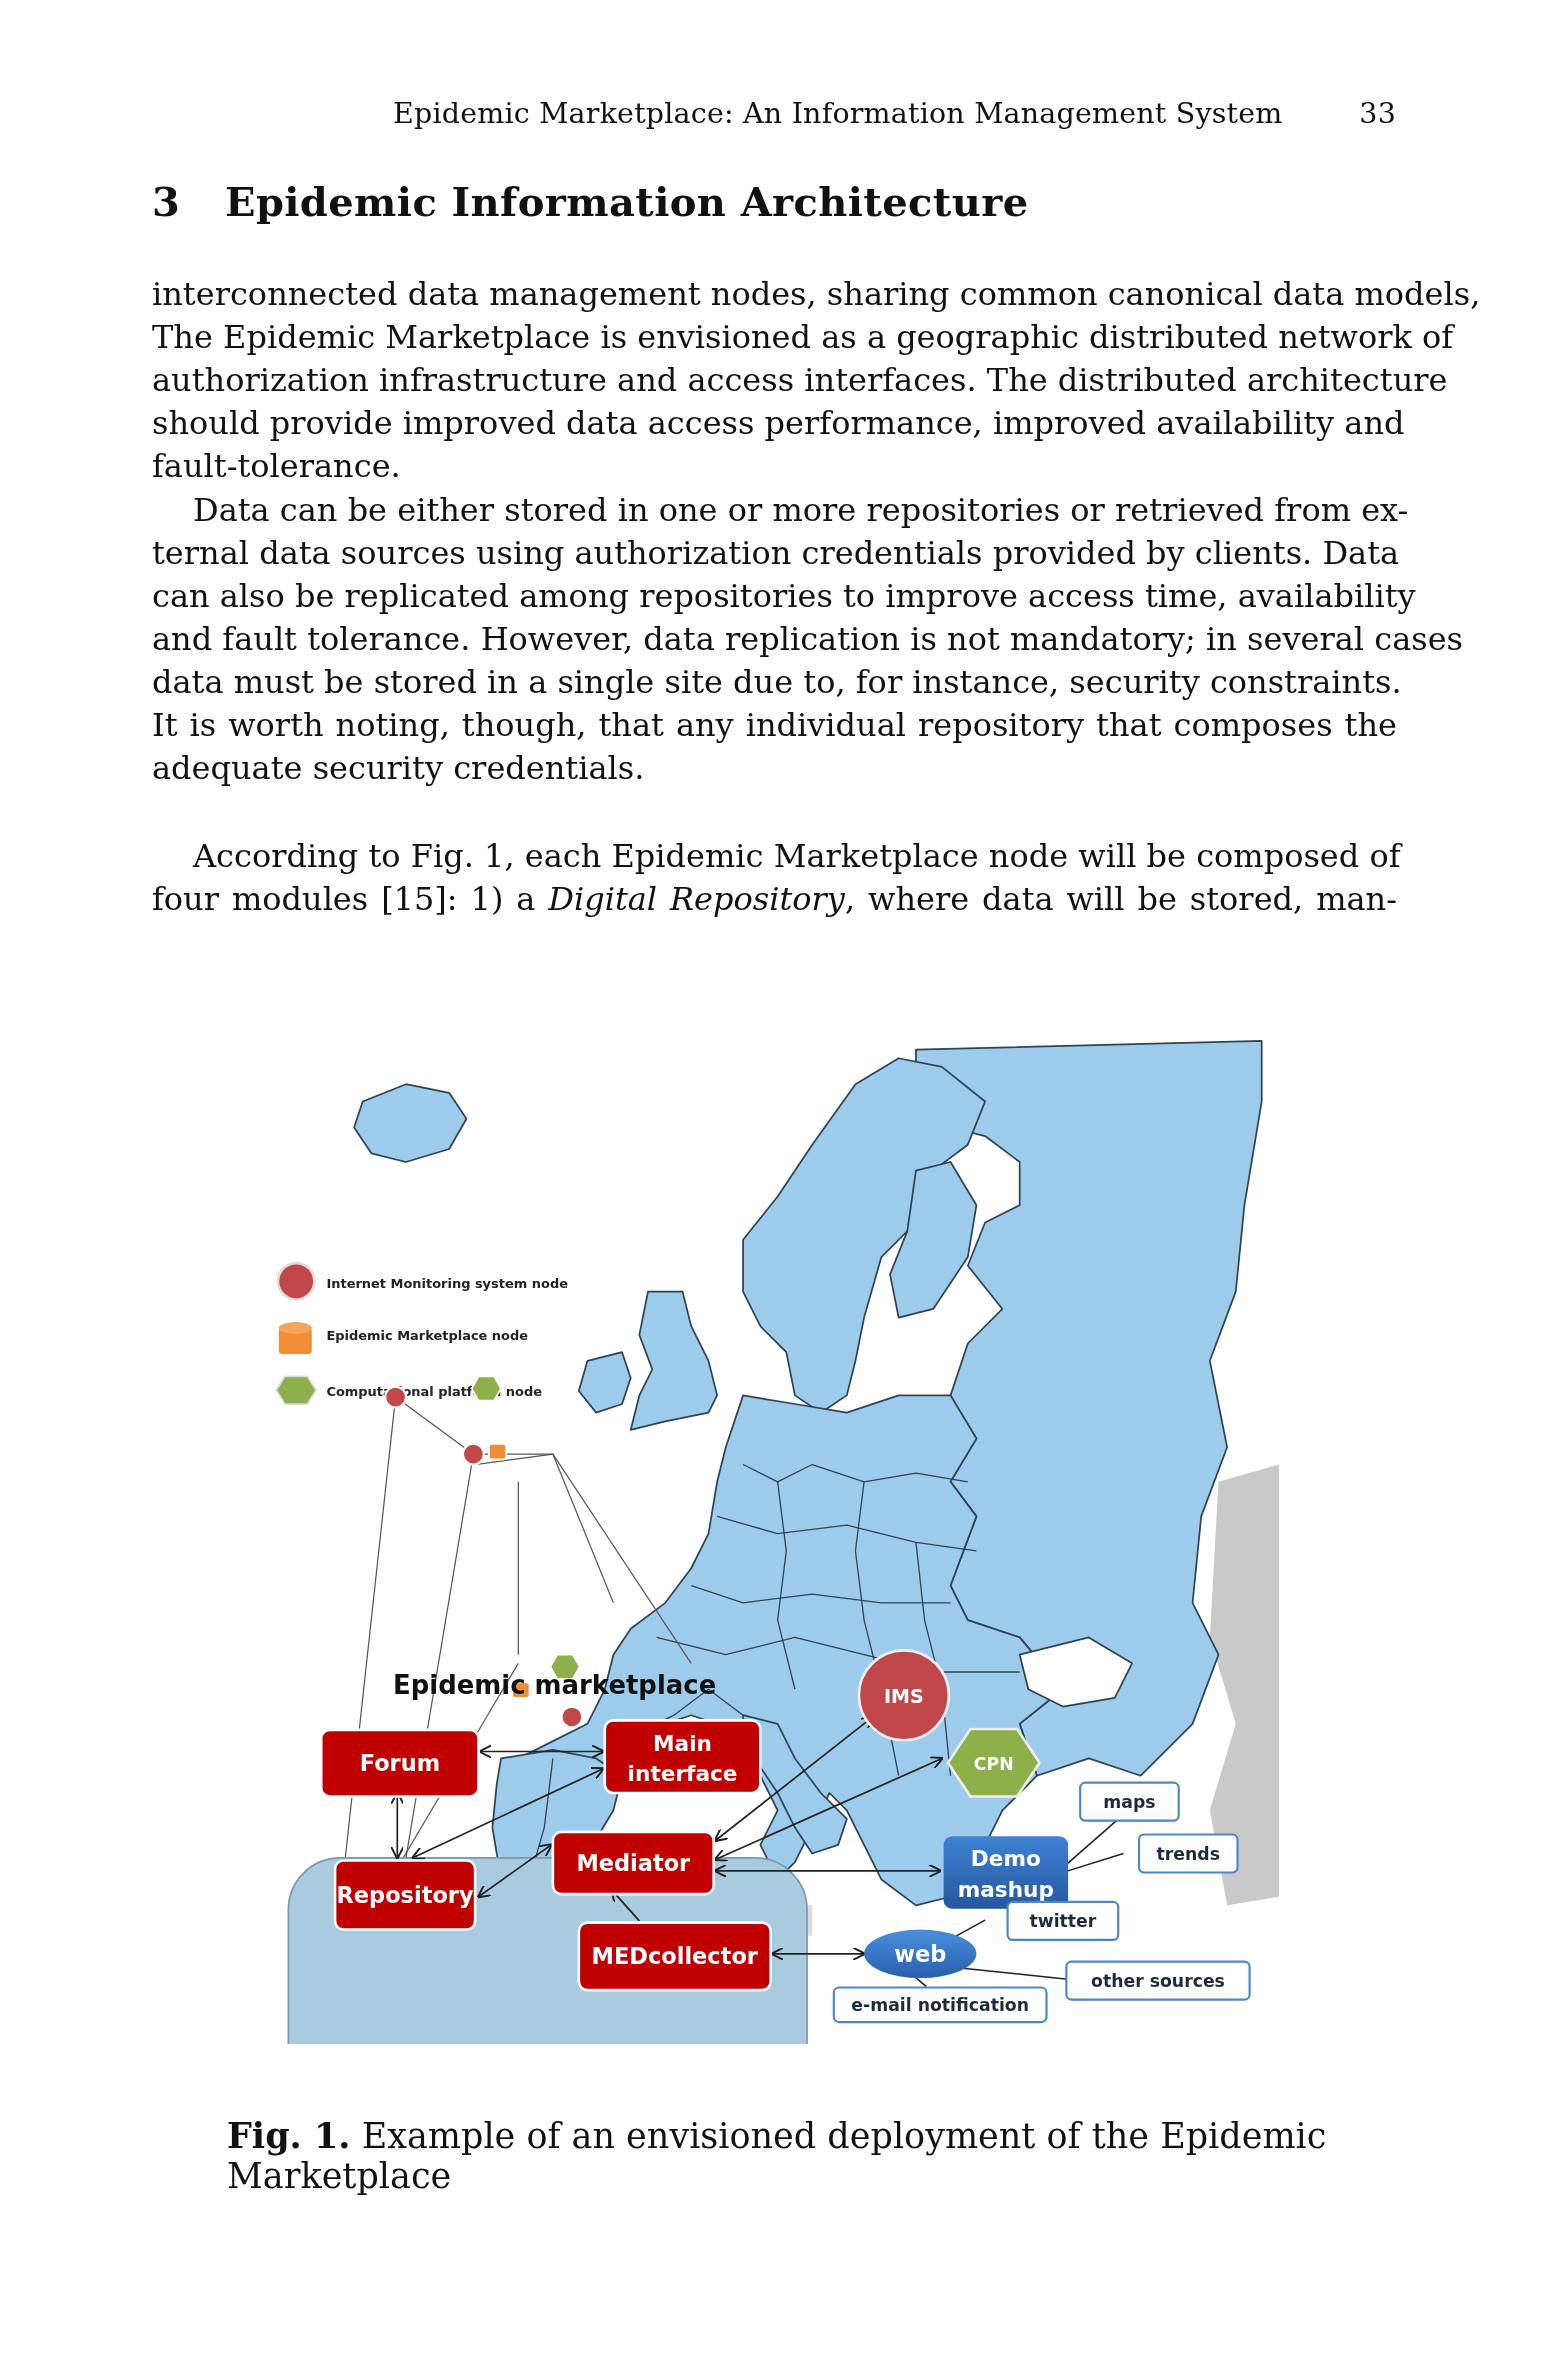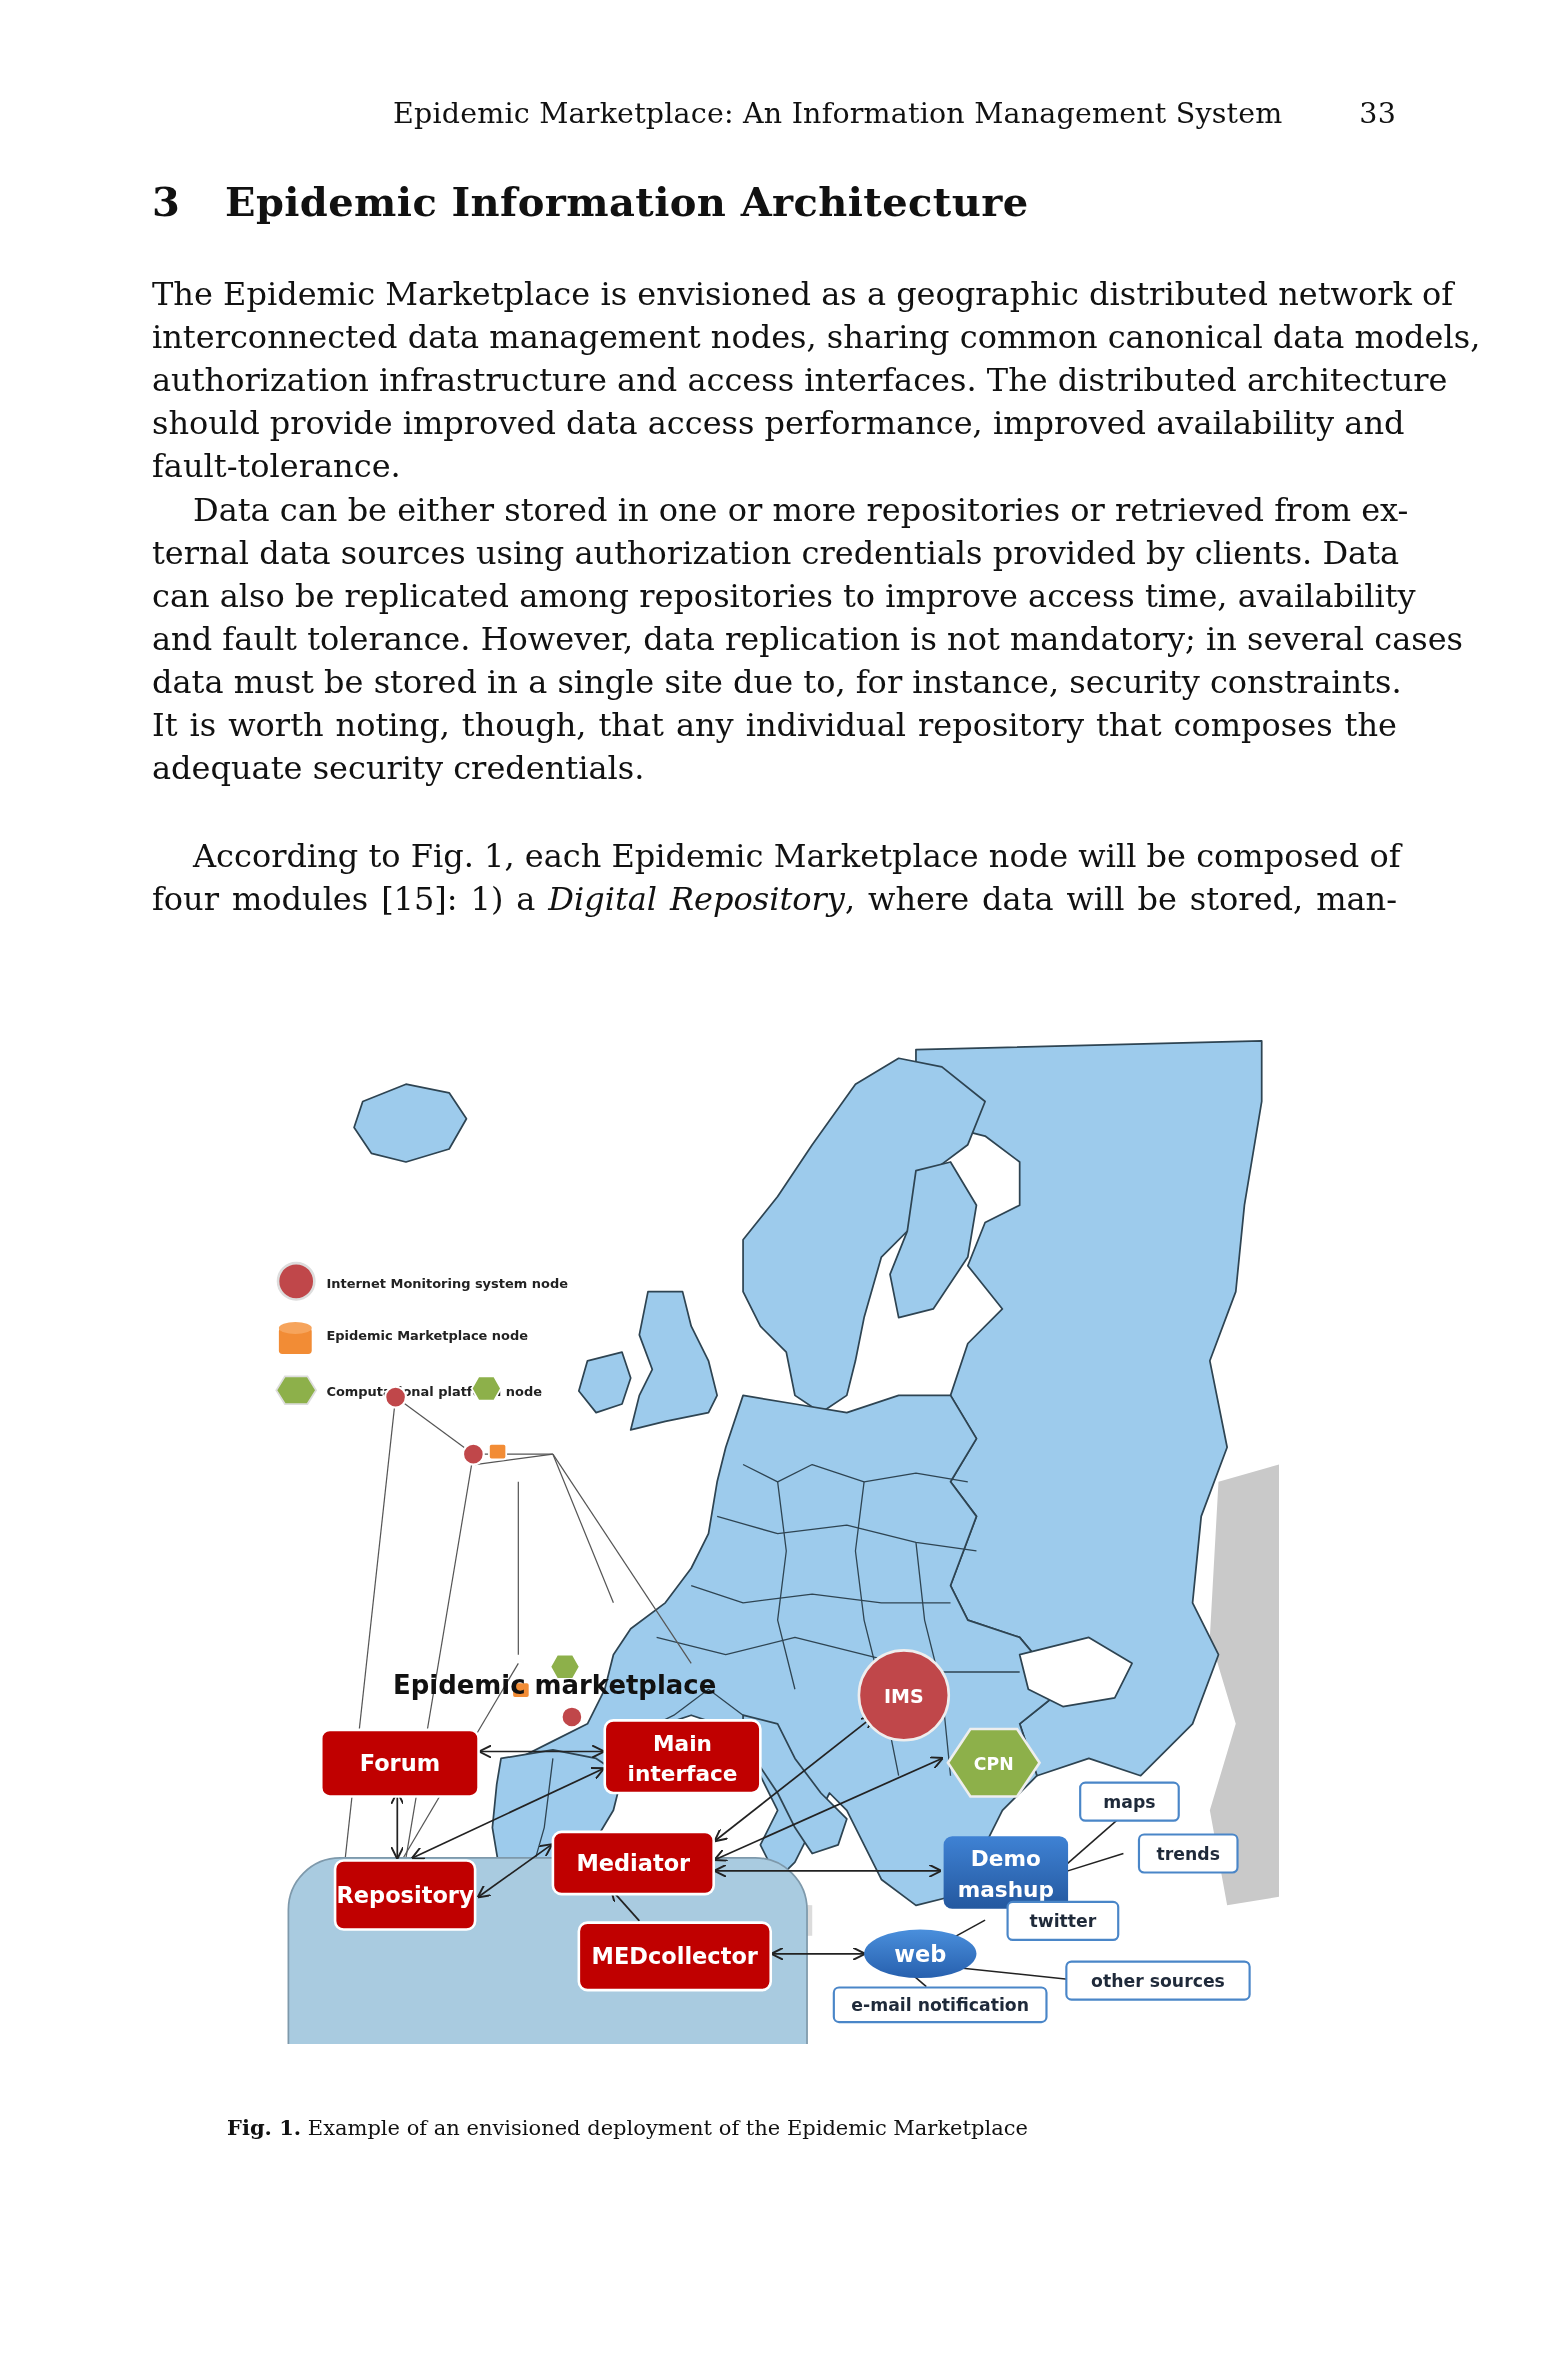--- a/index.html
+++ b/index.html
@@ -16,40 +16,40 @@
                text-align: justify; }
   .line { display: block; text-align: justify; text-align-last: justify; white-space: nowrap; }
   .line.last { text-align-last: left; }
   .p1 { top: 273px; }
   .p2 { top: 489px; }
   .p3 { top: 835px; }
   em { font-style: italic; }
 
   .figure { position: absolute; left: 259px; top: 1032px; width: 1020px; height: 1012px; text-decoration: underline; }
   .figure svg { position: absolute; left: 0; top: 0; }
-  .caption { position: absolute; top: 2115px; left: 227px; font-size: 21px; }
+  .caption { position: absolute; top: 2115px; left: 227px; font-size: 35px; }
   .caption b { font-weight: bold; }
 
   .sans { font-family: "DejaVu Sans", "Liberation Sans", sans-serif; }
 </style>
 </head>
 <body>
 
 <div class="running-head">
   <span class="rh-title">Epidemic Marketplace: An Information Management System</span>
   <span class="rh-page">33</span>
 </div>
 
 <div class="section-title">
   <span class="num">3</span><span>Epidemic Information Architecture</span>
 </div>
 
 <div class="body-text p1">
+  <span class="line">interconnected data management nodes, sharing common canonical data models,</span>
   <span class="line">The Epidemic Marketplace is envisioned as a geographic distributed network of</span>
-  <span class="line">interconnected data management nodes, sharing common canonical data models,</span>
   <span class="line">authorization infrastructure and access interfaces. The distributed architecture</span>
   <span class="line">should provide improved data access performance, improved availability and</span>
   <span class="line last">fault-tolerance.</span>
 </div>
 
 <div class="body-text p2">
   <span class="line" style="padding-left:41px">Data can be either stored in one or more repositories or retrieved from ex-</span>
   <span class="line">ternal data sources using authorization credentials provided by clients. Data</span>
   <span class="line">can also be replicated among repositories to improve access time, availability</span>
   <span class="line">and fault tolerance. However, data replication is not mandatory; in several cases</span>

